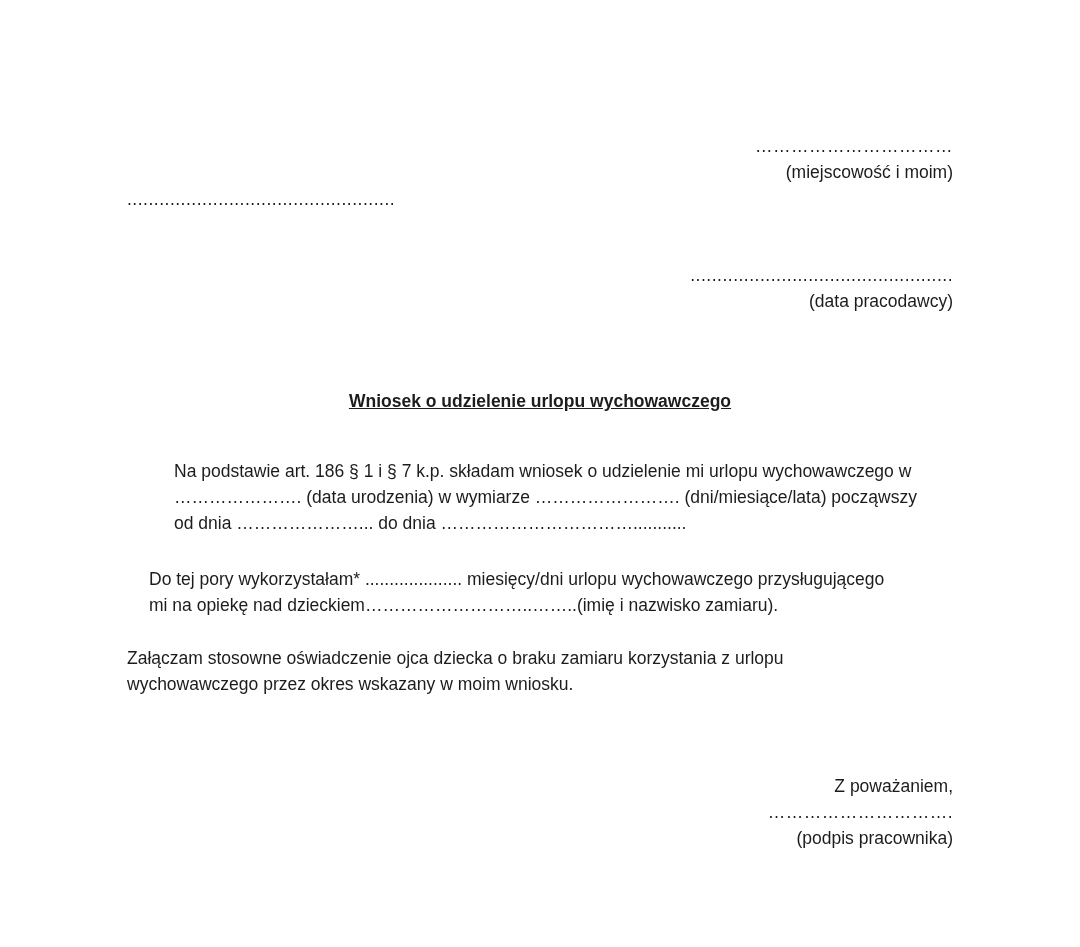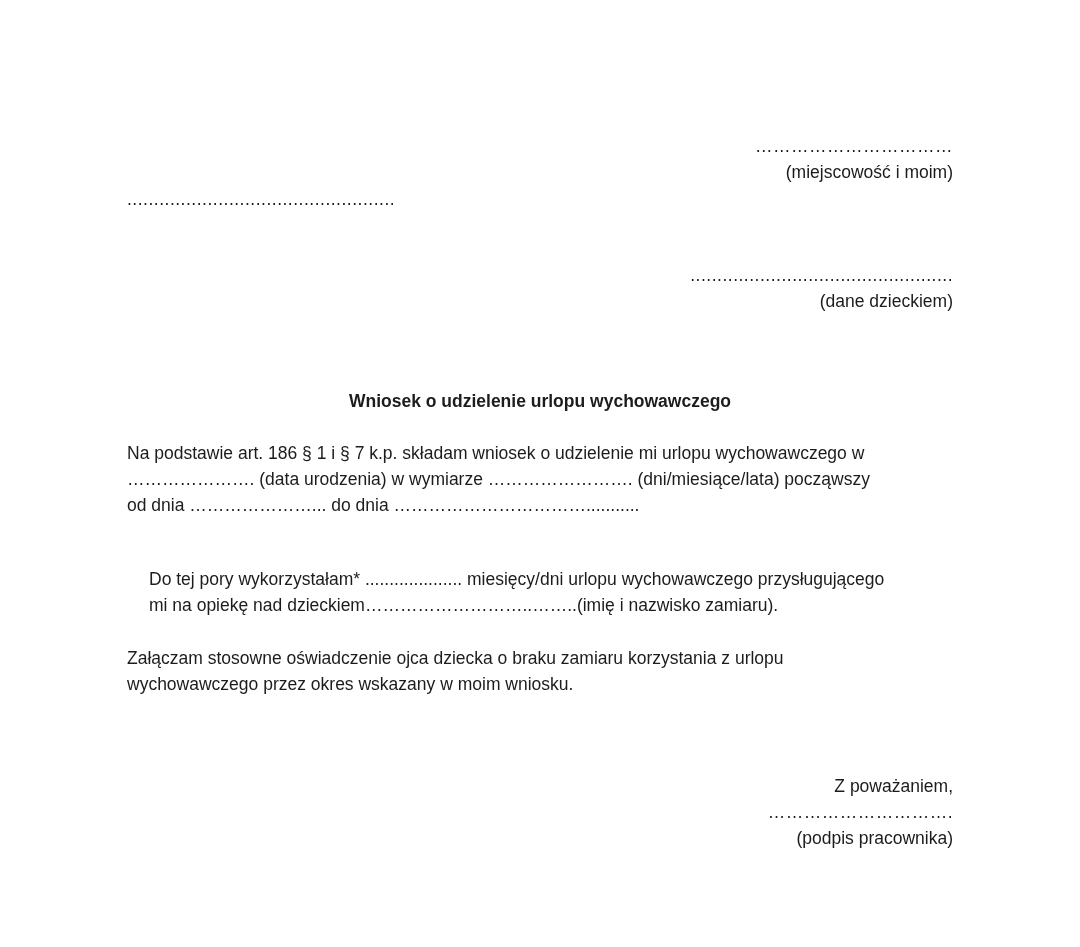--- a/index.html
+++ b/index.html
@@ -20,45 +20,46 @@
   }
   .abs { position: absolute; }
   .right-block { right: 127px; text-align: right; }
   .left-block { left: 127px; text-align: left; }
   .line { white-space: nowrap; }
   .doc-title {
     left: 0;
     width: 100%;
     text-align: center;
     font-weight: bold;
+    text-decoration: underline;
   }
   .dots { letter-spacing: 0.5px; }
 </style>
 </head>
 <body>
 
 <div class="page">
 
   <div class="abs right-block" style="top:133px;">
     <div class="line dots">……………………………</div>
     <div class="line">(miejscowość i moim)</div>
   </div>
 
   <div class="abs left-block" style="top:186px;">
     <div class="line dots">..................................................</div>
   </div>
 
   <div class="abs right-block" style="top:262px;">
     <div class="line dots">.................................................</div>
-    <div class="line">(dane dzieckiem)</div>
+    <div class="line">(data pracodawcy)</div>
   </div>
 
   <div class="abs doc-title" style="top:388px;">Wniosek o udzielenie urlopu wychowawczego</div>
 
-  <div class="abs left-block" style="top:440px;">
+  <div class="abs left-block" style="top:458px;margin-left:47px;">
     <div class="line">Na podstawie art. 186 § 1 i § 7 k.p. składam wniosek o udzielenie mi urlopu wychowawczego w</div>
     <div class="line">…………………. (data urodzenia) w wymiarze ……………………. (dni/miesiące/lata) począwszy</div>
     <div class="line">od dnia …………………... do dnia ……………………………...........</div>
   </div>
 
   <div class="abs left-block" style="top:566px;margin-left:22px;">
     <div class="line">Do tej pory wykorzystałam* .................... miesięcy/dni urlopu wychowawczego przysługującego</div>
     <div class="line">mi na opiekę nad dzieckiem………………………..……..(imię i nazwisko zamiaru).</div>
   </div>
 

